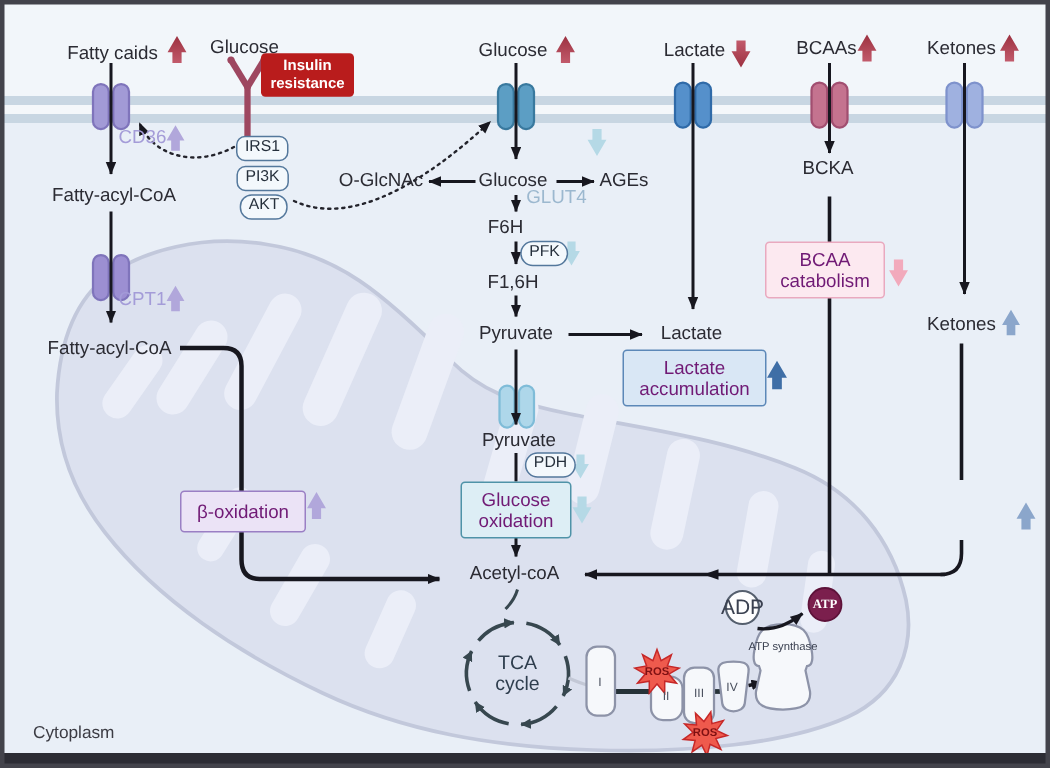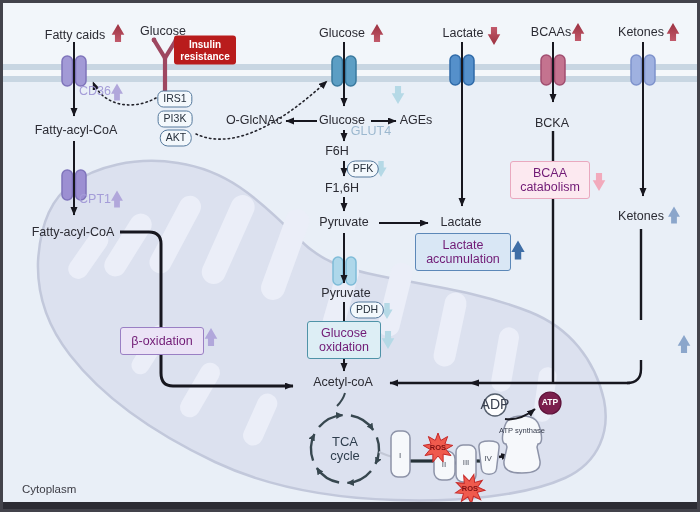--- a/index.html
+++ b/index.html
@@ -30,21 +30,21 @@
     white-space:nowrap;
   }
   .badge{
     position:absolute;transform:translate(-50%,-50%);
     display:flex;align-items:center;justify-content:center;text-align:center;
     font-size:10px;font-weight:bold;color:#ffffff;background:#b91c1c;
     border-radius:3px;line-height:1.15;
   }
   .tca-text{font-weight:normal;font-size:13px;color:#2f3e4e;white-space:normal;width:46px;}
   .ros-text{font-size:7.5px;font-weight:bold;color:#7e1012;}
-  .atp-text{font-size:8.5px;font-weight:bold;color:#ffffff;}
+  .atp-text{font-size:8.5px;font-weight:bold;color:#ffffff;font-family:Liberation Serif, serif;}
   .adp-text{font-size:14px;color:#3a4050;}
 </style>
 </head>
 <body>
 
 <div id="stage">
 
 <svg id="bg-svg" viewBox="0 0 700 512">
   <defs>
     <marker id="mA" markerWidth="10" markerHeight="8" refX="8" refY="3.5" orient="auto" markerUnits="userSpaceOnUse">
@@ -235,21 +235,21 @@
 <div class="lbl" style="left:337px;top:152px">F6H</div>
 <div class="pill" style="left:363px;top:169px">PFK</div>
 <div class="lbl" style="left:342px;top:189px">F1,6H</div>
 <div class="lbl" style="left:344px;top:223px">Pyruvate</div>
 <div class="lbl" style="left:461px;top:223px">Lactate</div>
 <div class="box" style="left:463px;top:252px;width:96px;height:38px;background:#d9e7f5;border-color:#5c88b8">Lactate accumulation</div>
 <div class="lbl" style="left:346px;top:294px">Pyruvate</div>
 <div class="pill" style="left:367px;top:310px">PDH</div>
 <div class="box" style="left:344px;top:340px;width:74px;height:38px;background:#ddeef5;border-color:#4f93a8">Glucose oxidation</div>
 
-<div class="lbl" style="left:552px;top:124px">BCKA</div>
+<div class="lbl" style="left:552px;top:113px">BCKA</div>
 <div class="box" style="left:550px;top:180px;width:80px;height:38px;background:#fce9f0;border-color:#e9a9bf">BCAA catabolism</div>
 
 <div class="lbl" style="left:641px;top:217px">Ketones</div>
 
 <div class="lbl" style="left:343px;top:383px">Acetyl-coA</div>
 <div class="lbl tca-text wrap" style="left:345px;top:449px">TCA cycle</div>
 
 <div class="lbl tiny" style="left:400px;top:456px">I</div>
 <div class="lbl tiny" style="left:444px;top:465px">II</div>
 <div class="lbl tiny" style="left:466px;top:463px">III</div>

